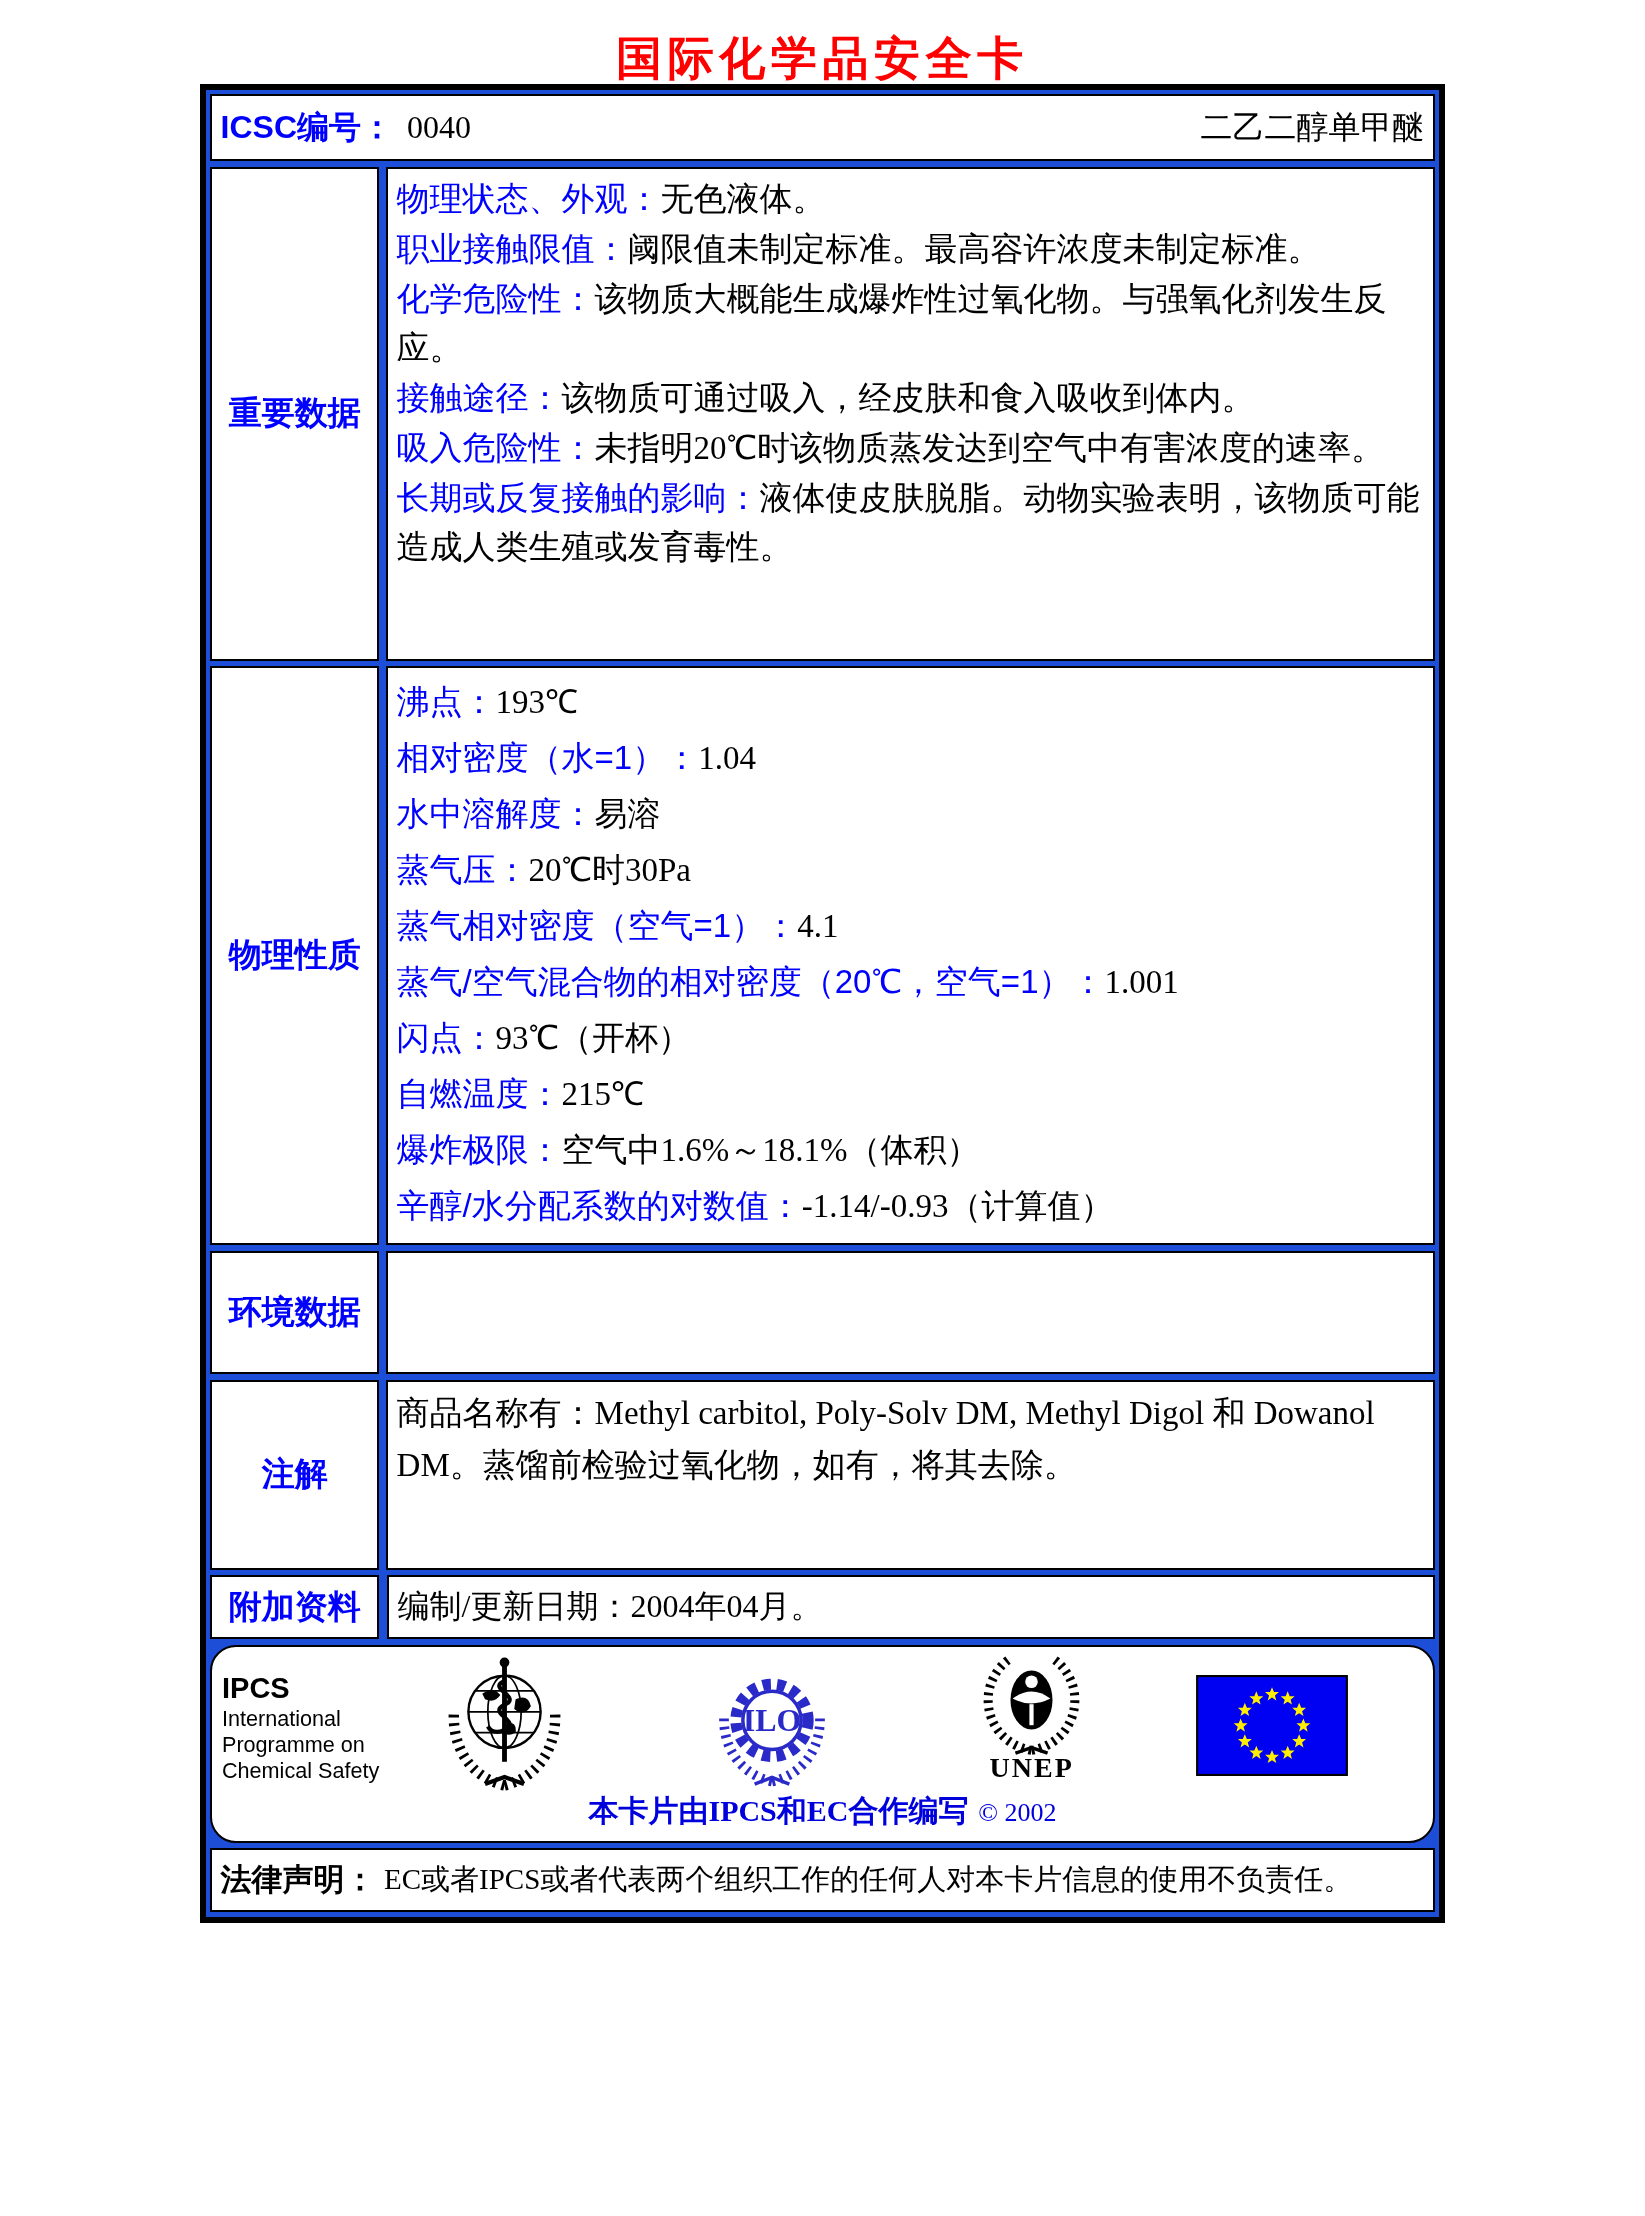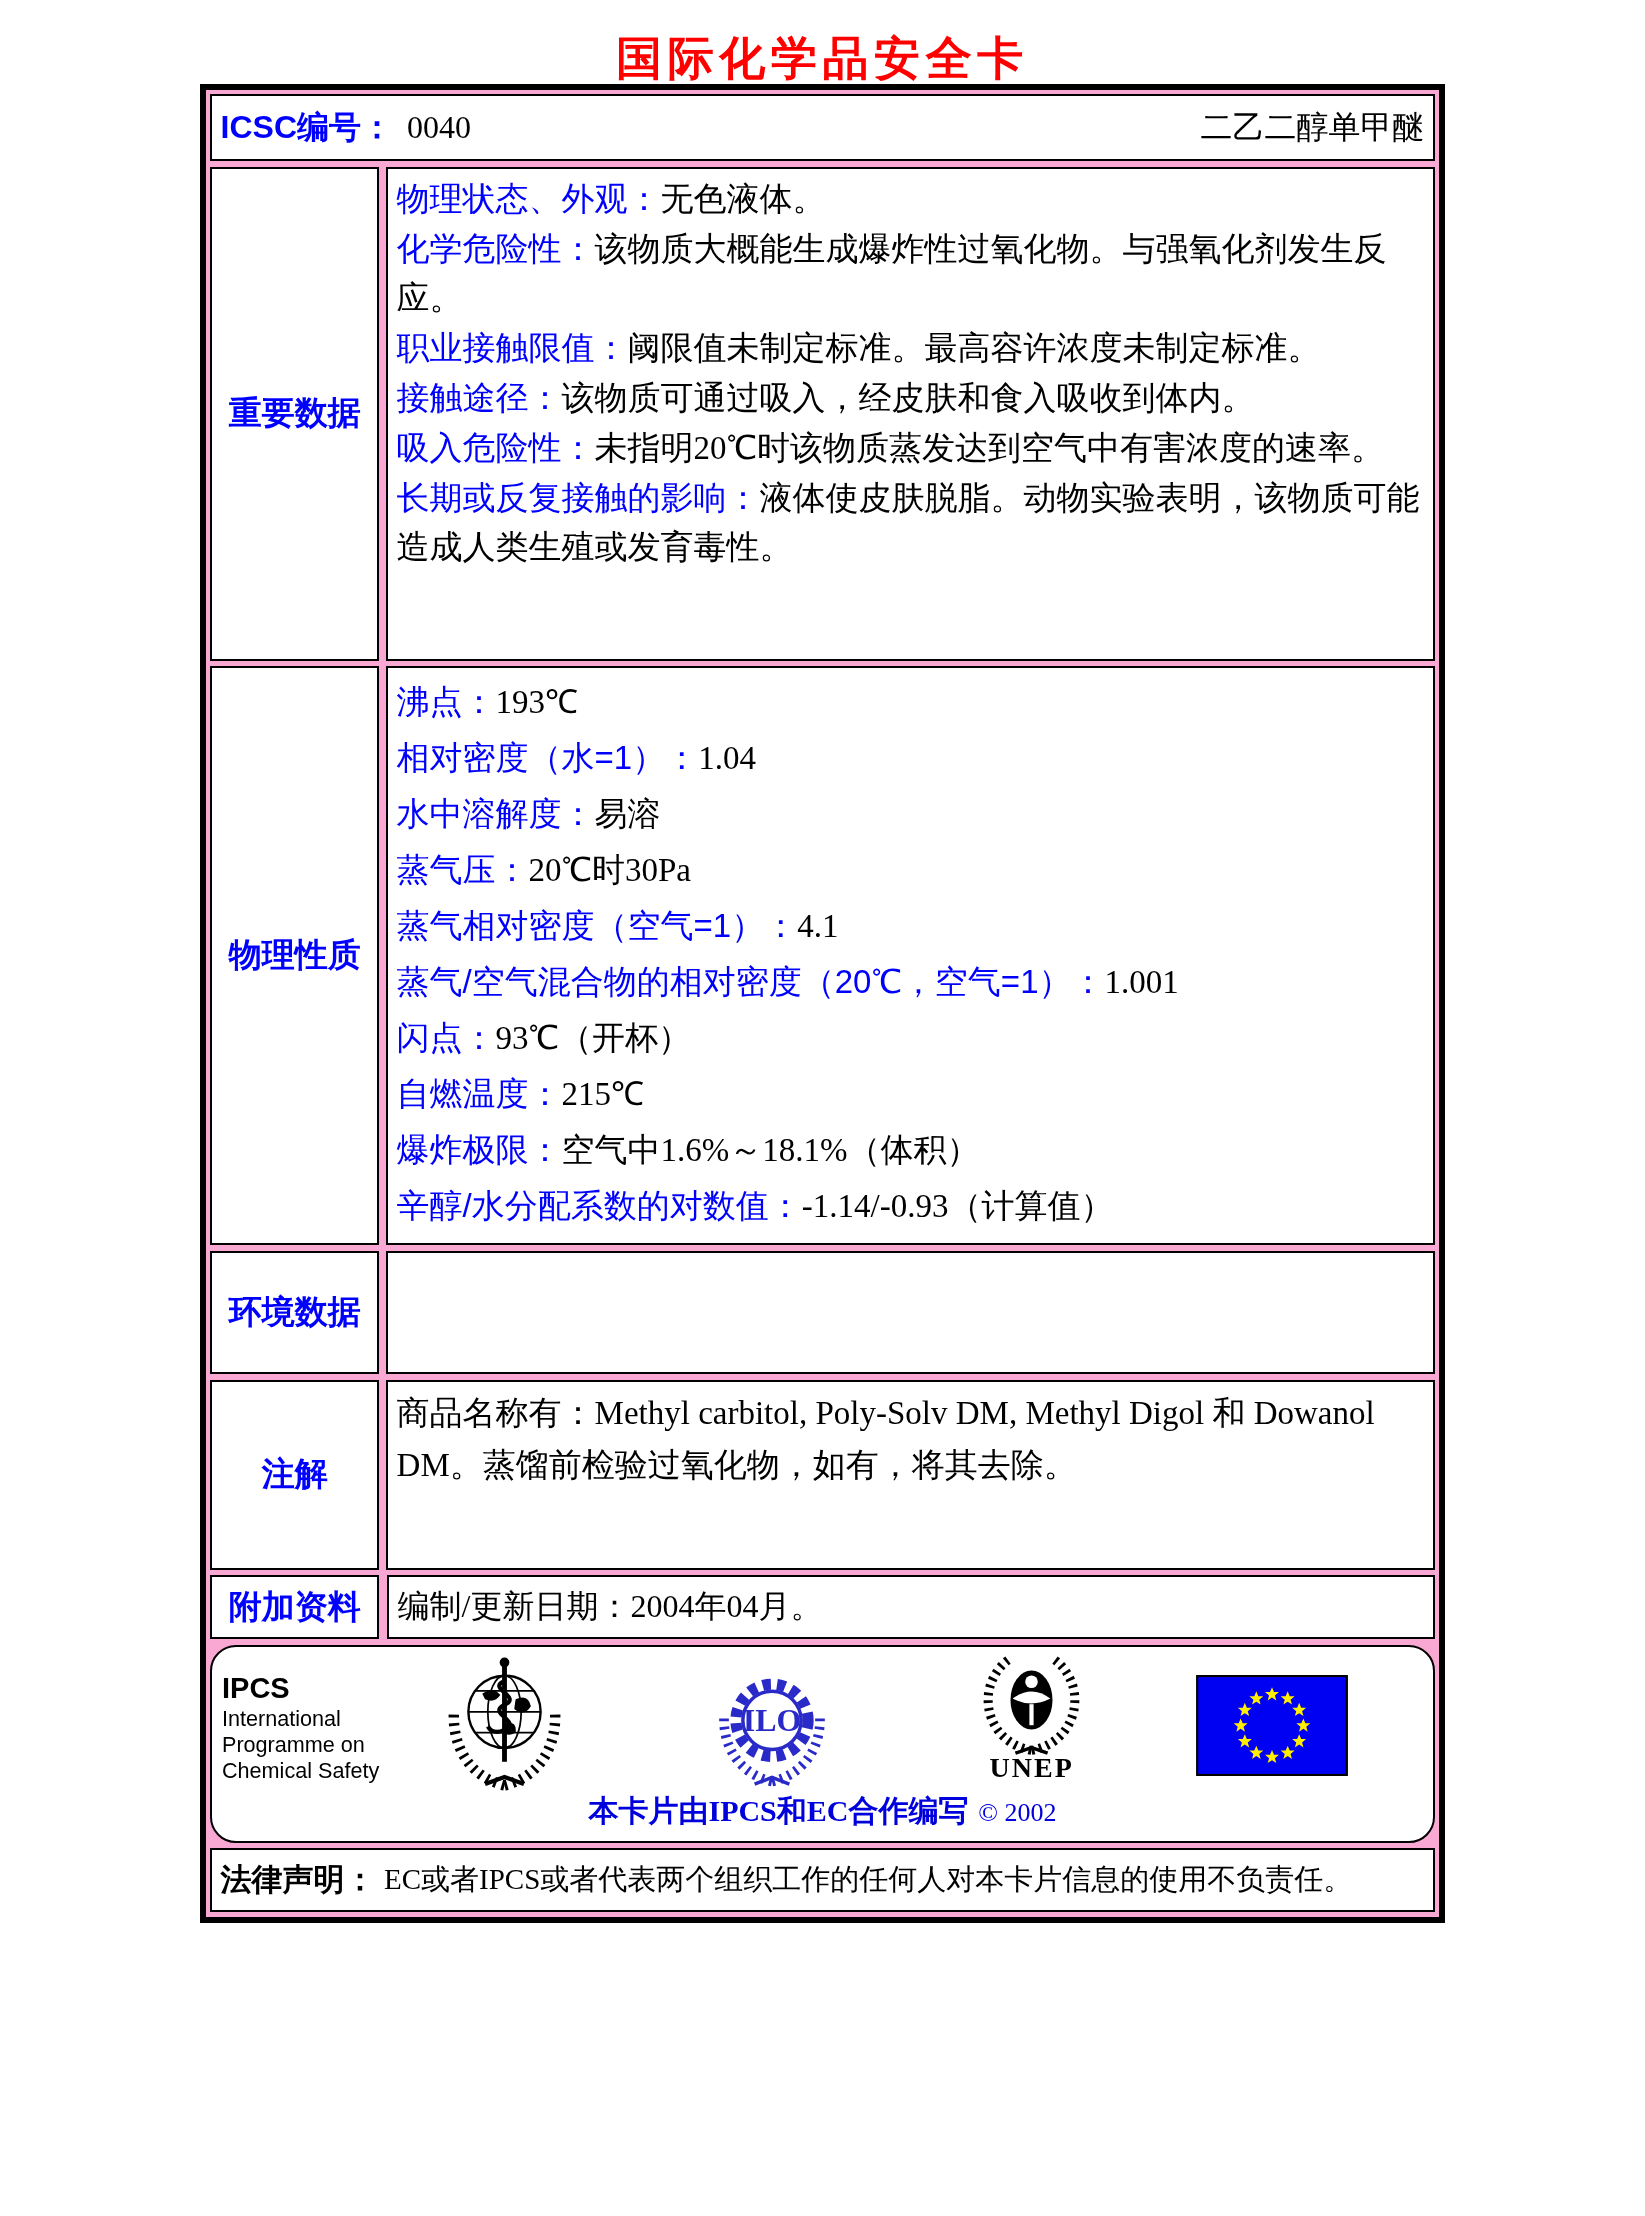--- a/index.html
+++ b/index.html
@@ -1,21 +1,21 @@
 <!DOCTYPE html>
 <html style="--accent-blue: #0000ff; --title-red: #ff0000; --footer-blue: #0000dd; --ilo-blue: #2a2ac8; --eu-flag-blue: #0000f2; --eu-star-yellow: #ffee00;font-size:11px"><head>
 <meta charset="utf-8">
 <style>
   html,body{margin:0;padding:0;}
   .page{position:relative;width:1645px;height:2216px;background:#ffffff;color:#000;
         font-family:"Liberation Serif",serif;overflow:hidden;}
   .title{margin:13px;padding-top:15.3px;text-align:center;font-family:"Liberation Serif",serif;
          font-weight:bold;font-size:46px;letter-spacing:5.6px;color:var(--title-red,#ff0000);}
   .card{position:absolute;left:200px;top:84px;width:1245px;box-sizing:border-box;
-        border:6.3px solid #000;padding:4.2px;display:flex;flex-direction:column;gap:5.6px;background:#f9a8d4;}
+        border:6.3px solid #000;padding:4.2px;display:flex;flex-direction:column;gap:5.6px;background:#1d4ed8;}
   .box{border:2.8px solid #000;box-sizing:border-box;background:#fff;}
   .row{display:flex;gap:7px;}
   .header-row{height:67px;display:flex;align-items:center;justify-content:space-between;
               padding:0 8.4px;font-size:32px;}
   .hdr-left{display:flex;align-items:baseline;gap:14px;}
   .key-blue{color:var(--accent-blue,#0000ff);font-family:"Liberation Sans",sans-serif;font-weight:bold;}
   .serif{font-family:"Liberation Serif",serif;}
   .label-cell{width:169px;flex:0 0 169px;display:flex;align-items:center;justify-content:center;
               font-family:"Liberation Sans",sans-serif;font-weight:bold;font-size:33px;
               color:var(--accent-blue,#0000ff);text-align:center;}
@@ -64,22 +64,22 @@
         <span class="key-blue">ICSC编号：</span>
         <span class="serif">0040</span>
       </div>
       <div class="serif">二乙二醇单甲醚</div>
     </div>
 
     <div class="row h-important">
       <div class="box label-cell">重要数据</div>
       <div class="box content-cell lh70">
         <p class="item"><span class="key">物理状态、外观：</span><span class="val">无色液体。</span></p>
+        <p class="item"><span class="key">职业接触限值：</span><span class="val">阈限值未制定标准。最高容许浓度未制定标准。</span></p>
         <p class="item"><span class="key">化学危险性：</span><span class="val">该物质大概能生成爆炸性过氧化物。与强氧化剂发生反应。</span></p>
-        <p class="item"><span class="key">职业接触限值：</span><span class="val">阈限值未制定标准。最高容许浓度未制定标准。</span></p>
         <p class="item"><span class="key">接触途径：</span><span class="val">该物质可通过吸入，经皮肤和食入吸收到体内。</span></p>
         <p class="item"><span class="key">吸入危险性：</span><span class="val">未指明20℃时该物质蒸发达到空气中有害浓度的速率。</span></p>
         <p class="item"><span class="key">长期或反复接触的影响：</span><span class="val">液体使皮肤脱脂。动物实验表明，该物质可能造成人类生殖或发育毒性。</span></p>
       </div>
     </div>
 
     <div class="row h-physical">
       <div class="box label-cell">物理性质</div>
       <div class="box content-cell lh80">
         <p class="item"><span class="key">沸点：</span><span class="val">193℃</span></p>

